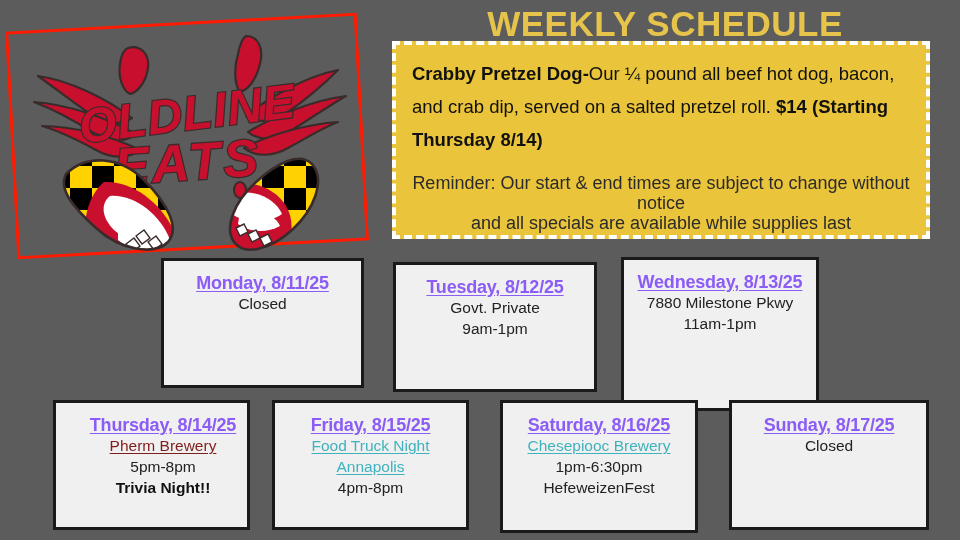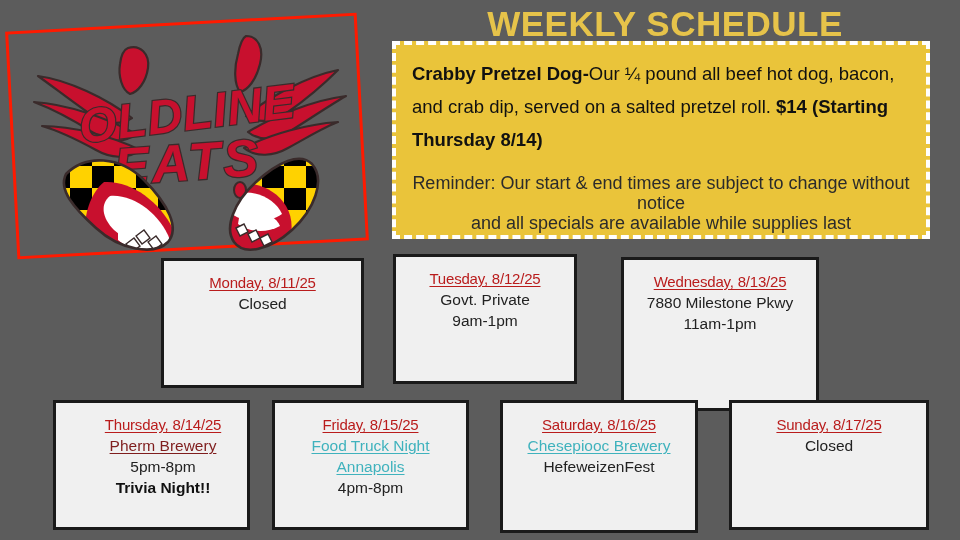--- a/index.html
+++ b/index.html
@@ -63,23 +63,23 @@
   
   .day-card{
     position:absolute;
     background:#f0f0f0;
     border:3px solid #1a1a1a;
     box-sizing:border-box;
     text-align:center;
     padding-top:12px;
   }
   .day-title{
-    font-size:15px;
-    font-weight:normal;
-    color:#b91c1c;
+    font-size:18px;
+    font-weight:bold;
+    color:#8b5cf6;
     text-decoration:underline;
     text-underline-offset:2px;
     letter-spacing:-0.2px;
     line-height:20px;
   }
   .day-body{
     font-size:15.5px;
     color:#222222;
     line-height:21px;
   }
@@ -211,21 +211,21 @@
     </div>
   </div>
 
   <div class="day-card" style="left:161px;top:258px;width:203px;height:130px;">
     <div class="day-title">Monday, 8/11/25</div>
     <div class="day-body">
         <span class="day-line">Closed</span>
       </div>
   </div>
 
-  <div class="day-card" style="left:393px;top:254px;width:184px;height:130px;">
+  <div class="day-card" style="left:393px;top:262px;width:204px;height:130px;">
     <div class="day-title">Tuesday, 8/12/25</div>
     <div class="day-body">
         <span class="day-line">Govt. Private</span>
         <span class="day-line">9am-1pm</span>
       </div>
   </div>
 
   <div class="day-card" style="left:621px;top:257px;width:198px;height:154px;">
     <div class="day-title">Wednesday, 8/13/25</div>
     <div class="day-body">
@@ -249,20 +249,21 @@
         <span class="day-line link" style="color: rgb(63, 178, 189);">Food Truck Night</span>
         <span class="day-line link" style="color: rgb(63, 178, 189);">Annapolis</span>
         <span class="day-line">4pm-8pm</span>
       </div>
   </div>
 
   <div class="day-card" style="left:500px;top:400px;width:198px;height:133px;">
     <div class="day-title">Saturday, 8/16/25</div>
     <div class="day-body">
         <span class="day-line link" style="color: rgb(63, 178, 189);">Chesepiooc Brewery</span>
+        <span class="day-line">1pm-6:30pm</span>
         <span class="day-line">HefeweizenFest</span>
       </div>
   </div>
 
   <div class="day-card" style="left:729px;top:400px;width:200px;height:130px;">
     <div class="day-title">Sunday, 8/17/25</div>
     <div class="day-body">
         <span class="day-line">Closed</span>
       </div>
   </div>

